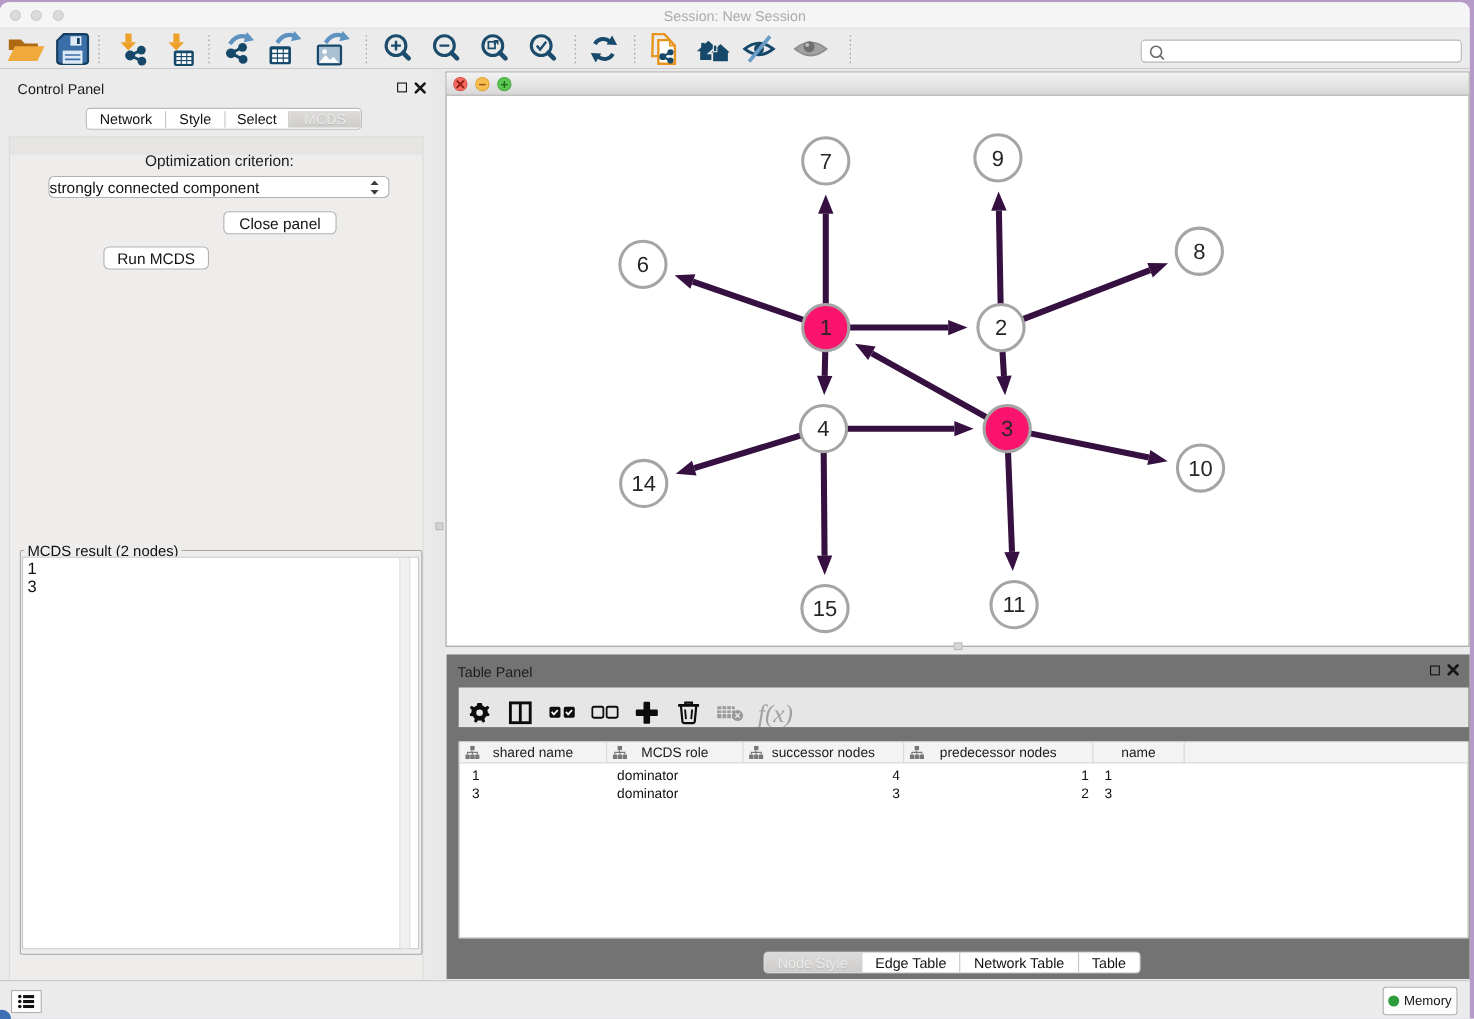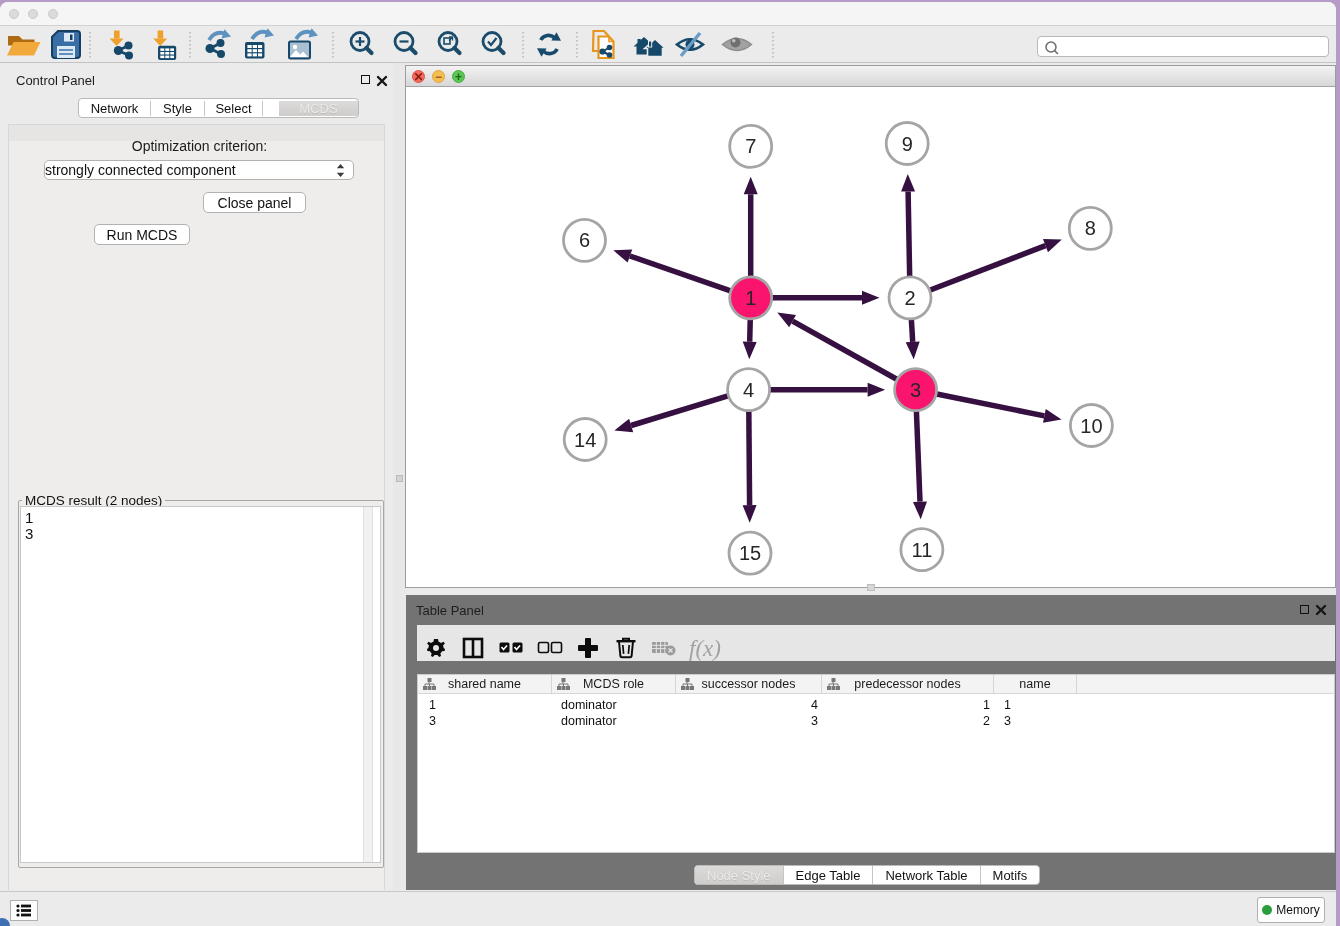--- a/index.html
+++ b/index.html
@@ -21,21 +21,21 @@
 #cpanel-h { position:absolute; left:16px; top:10px; font-size:13px; color:#1d1d1d; }
 .panicon { position:absolute; top:12px; width:9px; height:9px; border:1.5px solid #111; }
 #cx1 { left:361px; } 
 .xicon { position:absolute; top:10px; width:12px; height:12px; }
 #cx2 { left:376px; }
 .seg { position:absolute; display:flex; height:20px; border:1px solid #bbbab9; border-radius:4px; background:#fff; overflow:hidden; font-size:13px; }
 .seg div { display:flex; align-items:center; justify-content:center; border-right:1px solid #c6c5c4; color:#111; }
 .seg div:last-child { border-right:none; }
 .seg .sel { background:linear-gradient(#dcdbda,#cecdcc); color:#ebeae9; text-shadow:0 1px 0 #bdbcbb; }
 #cptabs { left:78px; top:35px;align-items:center; }
-#cptabs .s1{width:72px;} #cptabs .s2{width:54px;} #cptabs .s3{width:58px;} #cptabs .s4{width:79px;margin-left:16px;}
+#cptabs .s1{width:72px;} #cptabs .s2{width:54px;} #cptabs .s3{width:58px;} #cptabs .s4{width:65px;}
 #cpinner { position:absolute; left:8px; top:61px; width:377px; height:766px; background:#eeedec; border:1px solid #d8d7d6; border-bottom:none; }
 #optlabel { position:absolute; left:6px; top:75px; width:387px; text-align:center; font-size:14px; color:#1b1b1b; }
 #dropdown { position:absolute; left:44px; top:97px; width:310px; height:20px; background:#fff; border:1px solid #b3b2b1; border-radius:5px; font-size:14px; color:#111; line-height:19px; }
 #dropdown svg { position:absolute; right:8px; top:3px; }
 .btn { position:absolute; top:129px; height:21px; background:#fff; border:1px solid #b3b2b1; border-radius:5px; font-size:14px; color:#111; text-align:center; line-height:20px; }
 #btn-run { left:94px; width:96px;margin-top:32px; }
 #btn-close { left:203px; width:103px; }
 #groupbox { position:absolute; left:18px; top:437px; width:366px; height:368px; border:1px solid #a8a7a6; border-radius:2px; }
 #grouplabel { position:absolute; left:3px; top:-8px; background:#eeedec; padding:0 3px; font-size:13.5px; color:#111; }
 #resultbox { position:absolute; left:1px; top:5px; width:361px; height:357px; background:#fff; border:1px solid #c9c8c7; overflow:hidden; }
@@ -75,20 +75,21 @@
 #membtn .dot { display:inline-block; width:10px; height:10px; border-radius:50%; background:#2b9d3c; margin-right:4px; vertical-align:-1px; }
 </style>
 </head>
 <body>
 <div id="desktop">
 <div id="window">
   <div id="titlebar">
     <div class="tl t1"></div>
         <div class="tl t2"></div>
         <div class="tl t3"></div>
+    <div id="wtitle">Session: New Session</div>
   </div>
   <div id="toolbar">
     <svg width="800" height="36" viewBox="0 0 800 36" style="position:absolute;left:0;top:0">
 
       <g stroke="#9a9a9a" stroke-width="1" stroke-dasharray="1.5,2.5">
         <line x1="90" y1="5" x2="90" y2="31"></line>
             <line x1="190" y1="5" x2="190" y2="31"></line>
         <line x1="333" y1="5" x2="333" y2="31"></line>
             <line x1="523" y1="5" x2="523" y2="31"></line>
         <line x1="577" y1="5" x2="577" y2="31"></line>
@@ -470,21 +471,21 @@
           <div class="trow" style="left:11px;top:39px">3</div>
           <div class="trow" style="left:143px;top:39px">dominator</div>
           <div class="trow" style="left:300px;top:39px;width:100px;text-align:right">3</div>
           <div class="trow" style="left:450px;top:39px;width:122px;text-align:right">2</div>
           <div class="trow" style="left:586px;top:39px">3</div>
         </div>
         <div class="seg" id="btabs">
           <div class="sel">Node Style</div>
               <div>Edge Table</div>
               <div>Network Table</div>
-              <div>Motifs</div>
+              <div>Table</div>
         </div>
       </div>
     </div>
   </div>
   <div id="statusbar">
     <div id="listbtn"><svg width="26" height="19" viewBox="0 0 26 19">
             <g fill="#111">
               <circle cx="7" cy="5" r="1.6"></circle>
               <circle cx="7" cy="9.5" r="1.6"></circle>
               <circle cx="7" cy="14" r="1.6"></circle>

